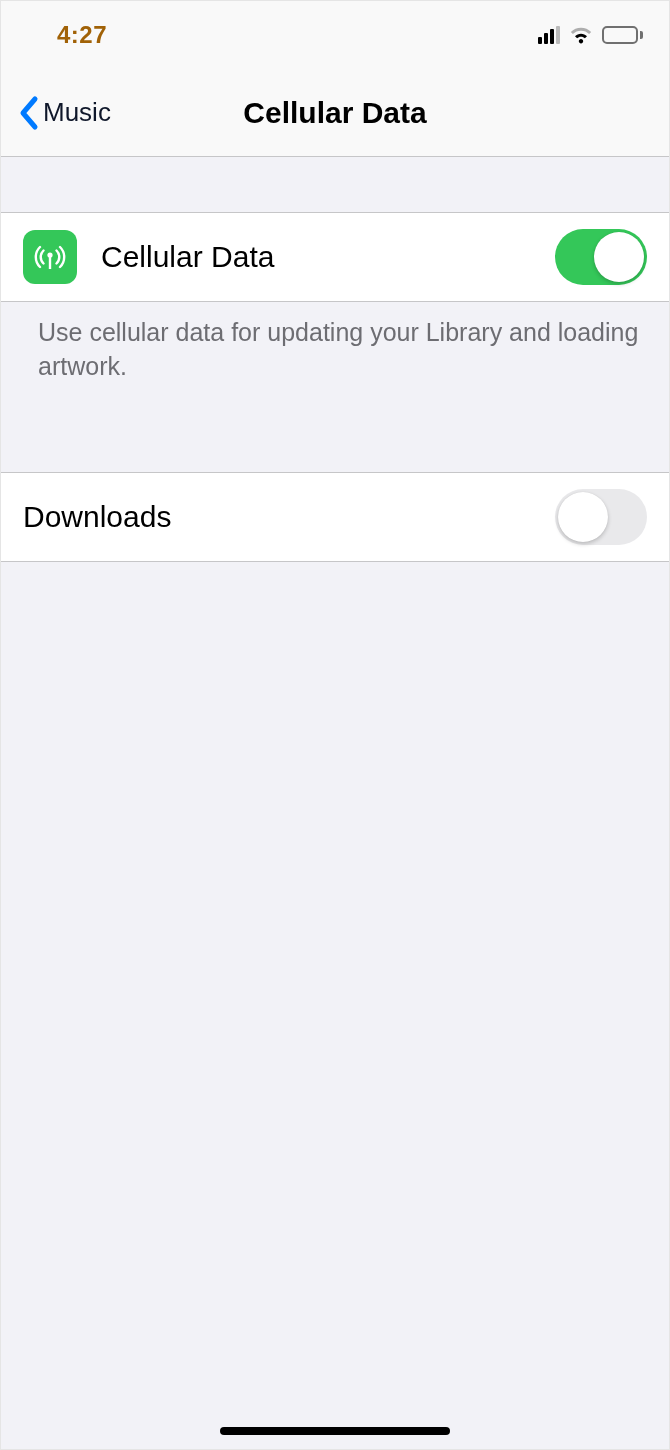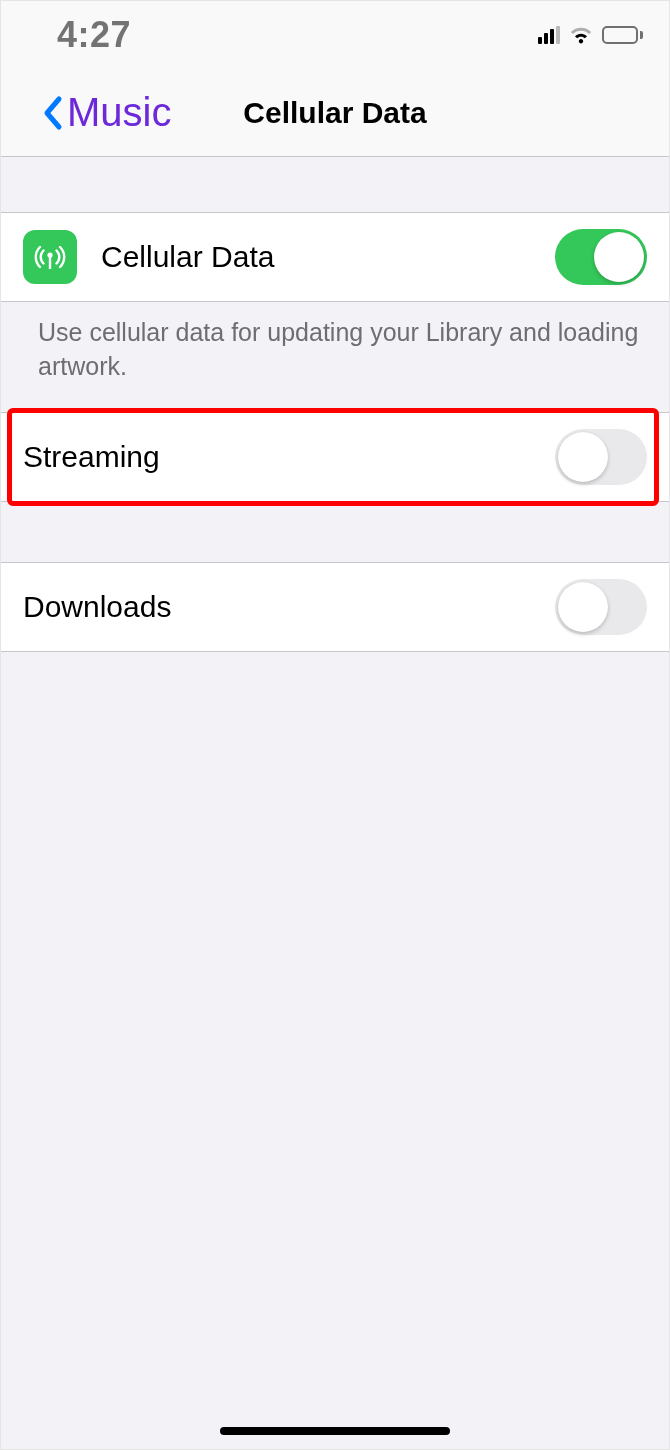--- a/index.html
+++ b/index.html
@@ -24,24 +24,24 @@
   
   .status-bar {
     height: 68px;
     background: #f9f9f9;
     display: flex;
     align-items: center;
     justify-content: space-between;
     padding: 0 26px;
   }
   .status-time {
-    font-size: 36px;
+    font-size: 24px;
     font-weight: 600;
     letter-spacing: 0.5px;
-    color: #737373;
+    color: #a16207;
     padding-left: 30px;
   }
   .status-right {
     display: flex;
     align-items: center;
     gap: 8px;
   }
   .signal-bars {
     display: flex;
     align-items: flex-end;
@@ -86,26 +86,25 @@
     height: 88px;
     background: #f9f9f9;
     border-bottom: 1px solid #c6c6c8;
     display:flex;
     align-items:center;
     position:relative;
   }
   .back-btn {
     display:flex;
     align-items:center;
-    color:#6d28d9;
-    font-size:40px;
+    color:#0f172a;
+    font-size:26px;
     padding-left:16px;
     gap:4px;
     cursor:pointer;
-    margin-left:24px;
   }
   .back-chevron svg { display:block; }
   .nav-title {
     position:absolute;
     left:0; right:0;
     text-align:center;
     font-size:30px;
     font-weight:600;
     color:#000;
     pointer-events:none;
@@ -254,28 +253,20 @@
       <div class="cell-label">Cellular Data</div>
       <div class="toggle on">
         <div class="toggle-knob"></div>
       </div>
     </div>
 
     <div class="footer-text">Use cellular data for updating your Library and loading artwork.</div>
 
     <div class="section-gap-small"></div>
 
-    <div class="highlight-row">
-      <div class="cell">
-        <div class="cell-label">Streaming</div>
-        <div class="toggle off">
-          <div class="toggle-knob"></div>
-        </div>
-      </div>
-    </div>
 
     <div style="height:60px;"></div>
 
     <div class="cell">
       <div class="cell-label">Downloads</div>
       <div class="toggle off">
         <div class="toggle-knob"></div>
       </div>
     </div>
 

